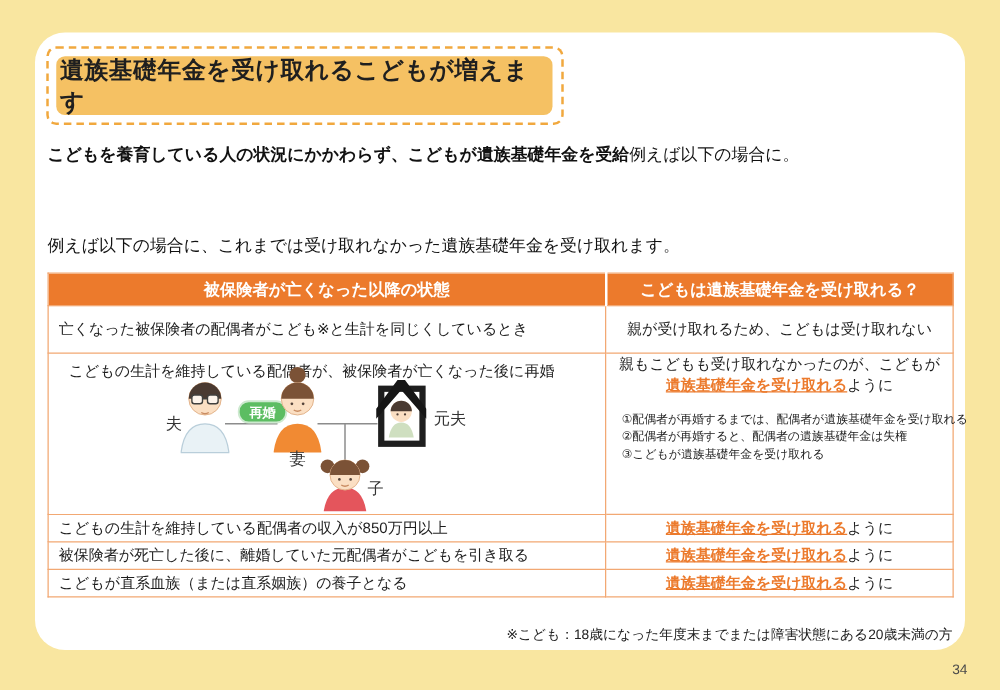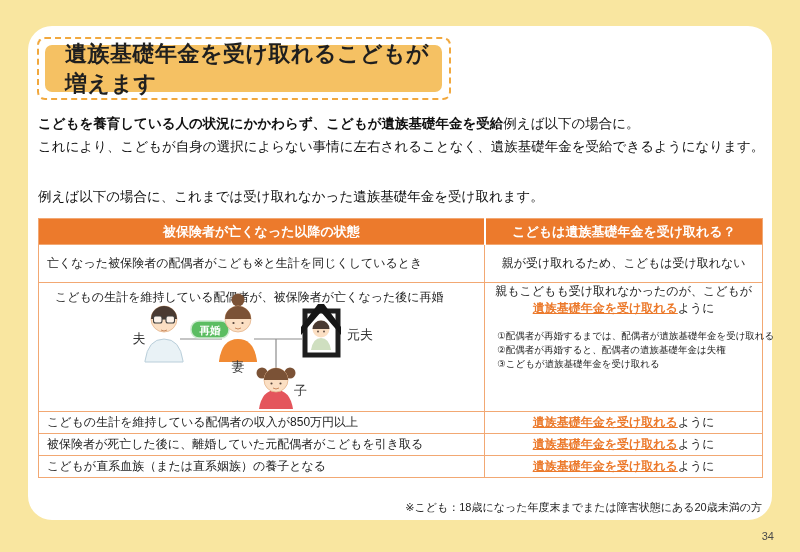--- a/index.html
+++ b/index.html
@@ -17,22 +17,22 @@
   }
   
   .title-box {
     position:absolute; left:9px; top:11px;
     width:414px; height:63px;
     border:2px dashed #F1A83E; border-radius:8px;
   }
   .title-fill {
     position:absolute; left:6px; top:6px; right:7px; bottom:6px;
     background:#F5C163; border-radius:7px;
-    display:flex; align-items:center; padding-left:20px;
-    font-size:22px; font-weight:bold; color:#1f1f1f; letter-spacing:0.5px;
+    display:flex; align-items:center; padding-left:3px;
+    font-size:19px; font-weight:bold; color:#1f1f1f; letter-spacing:0.5px;
   }
   
   .intro {
     position:absolute; left:10px; top:86px; width:728px;
     font-size:13.5px; line-height:23px; color:#111;
     white-space:nowrap;
   }
   .intro .b { font-weight:bold; }
   .table-intro {
     position:absolute; left:10px; top:162px;
@@ -89,21 +89,20 @@
 <body>
 
 <div class="card">
 
   <div class="title-box">
     <div class="title-fill">遺族基礎年金を受け取れるこどもが増えます</div>
   </div>
 
   <div class="intro">
     <span class="b">こどもを養育している人の状況にかかわらず、こどもが遺族基礎年金を受給</span><span>例えば以下の場合に。</span><br>
-    <span>これにより、こどもが自身の選択によらない事情に左右されることなく、遺族基礎年金を受給できるようになります。</span>
   </div>
 
   <div class="table-intro">例えば以下の場合に、これまでは受け取れなかった遺族基礎年金を受け取れます。</div>
 
   <table class="pension">
     <thead>
       <tr>
         <th class="col-cond">被保険者が亡くなった以降の状態</th>
         <th class="col-res">こどもは遺族基礎年金を受け取れる？</th>
       </tr>

